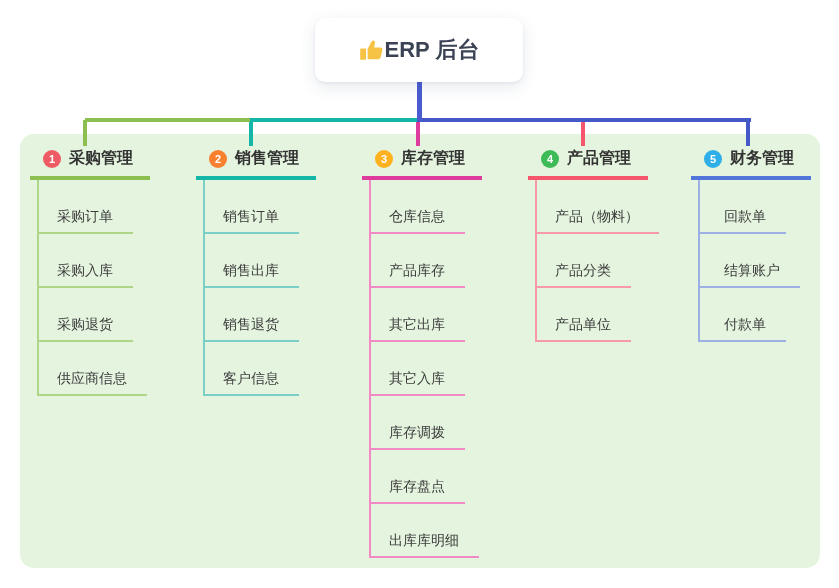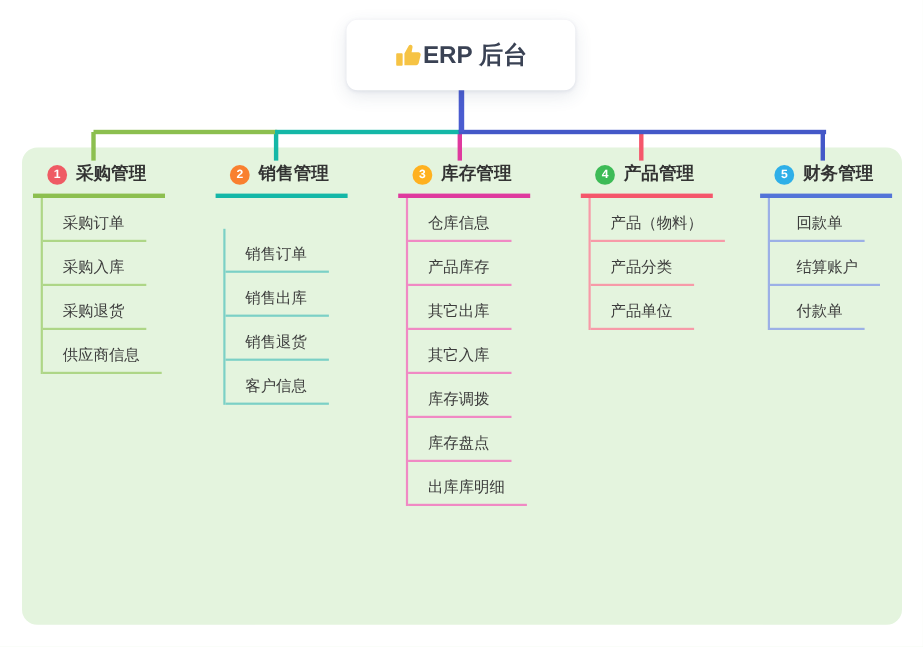--- a/index.html
+++ b/index.html
@@ -60,27 +60,27 @@
     font-size:11px;font-weight:700;color:#fff;
   }
   .b1 .badge{background:#ef5b64;}
   .b2 .badge{background:#f9802f;}
   .b3 .badge{background:#ffb11f;}
   .b4 .badge{background:#3dbb56;}
   .b5 .badge{background:#2eafe8;}
 
   .children{margin-left:7px;border-left:2px solid;width:max-content;}
   .b1 .children{border-color:#aed687;}
-  .b2 .children{border-color:#7bd0c6;margin-top:28px;}
+  .b2 .children{border-color:#7bd0c6;}
   .b3 .children{border-color:#f089c4;}
   .b4 .children{border-color:#f79aa8;}
   .b5 .children{border-color:#9cb0e6;}
 
   .child{
-    height:40px;box-sizing:border-box;width:max-content;min-width:84px;
+    height:54px;box-sizing:border-box;width:max-content;min-width:84px;
     display:flex;align-items:flex-end;white-space:nowrap;
     padding:0 20px 6px 18px;border-bottom:2px solid;
     font-size:14px;color:#3c3c3c;cursor:pointer;
   }
   .b1 .child{border-color:#aed687;}
   .b2 .child{border-color:#7bd0c6;}
   .b3 .child{border-color:#f089c4;}
   .b4 .child{border-color:#f79aa8;}
   .b5 .child{border-color:#9cb0e6;padding-left:24px;}
 </style>

